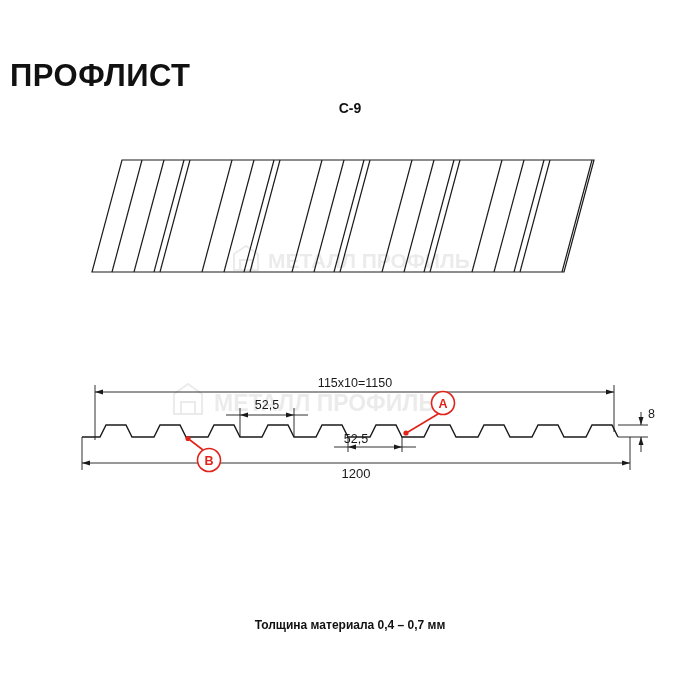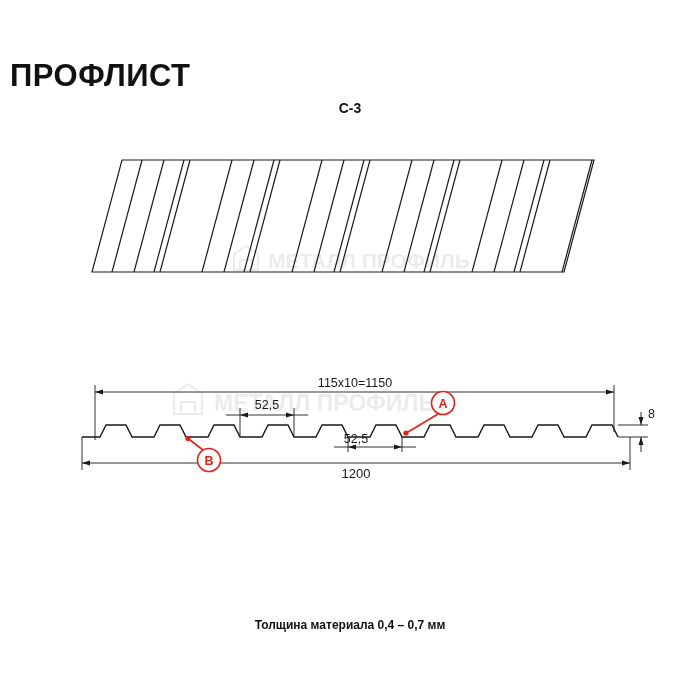--- a/index.html
+++ b/index.html
@@ -61,21 +61,21 @@
     pointer-events: none;
     opacity: 0.5;
   }
 </style>
 </head>
 <body>
 
 <div id="page">
 
   <div class="title">ПРОФЛИСТ</div>
-  <div class="subtitle">С-3</div>
+  <div class="subtitle">С-9</div>
 
   <div class="wm" style="left:228px; top:240px;">
     <svg width="250" height="40" viewBox="0 0 250 40" xmlns="http://www.w3.org/2000/svg">
       <g fill="none" stroke="#d9d9d9" stroke-width="2">
         <path d="M6 30 L6 14 L18 6 L30 14 L30 30 Z"></path>
         <path d="M12 30 L12 20 L24 20 L24 30"></path>
       </g>
       <text x="40" y="28" font-family="Liberation Sans, sans-serif" font-size="21" font-weight="bold" fill="#d9d9d9">МЕТАЛЛ ПРОФИЛЬ</text>
     </svg>
   </div>

